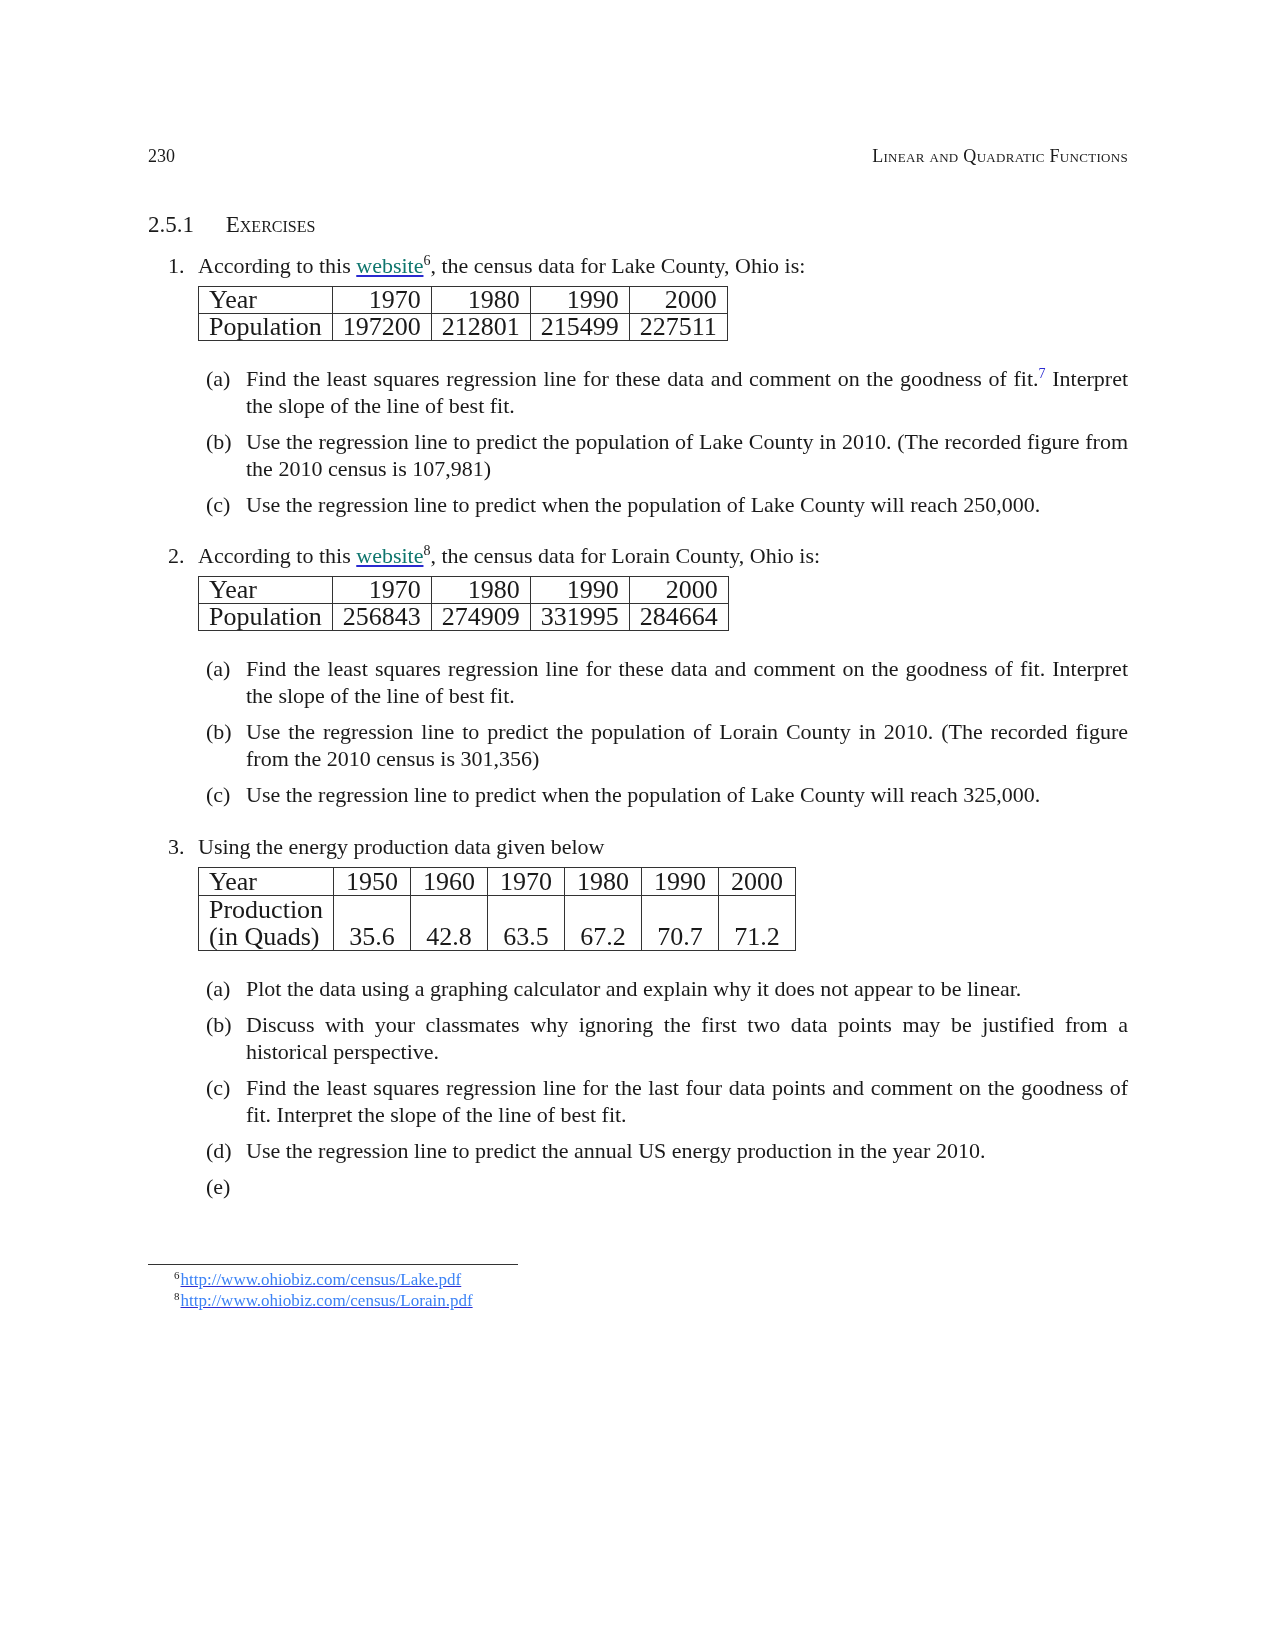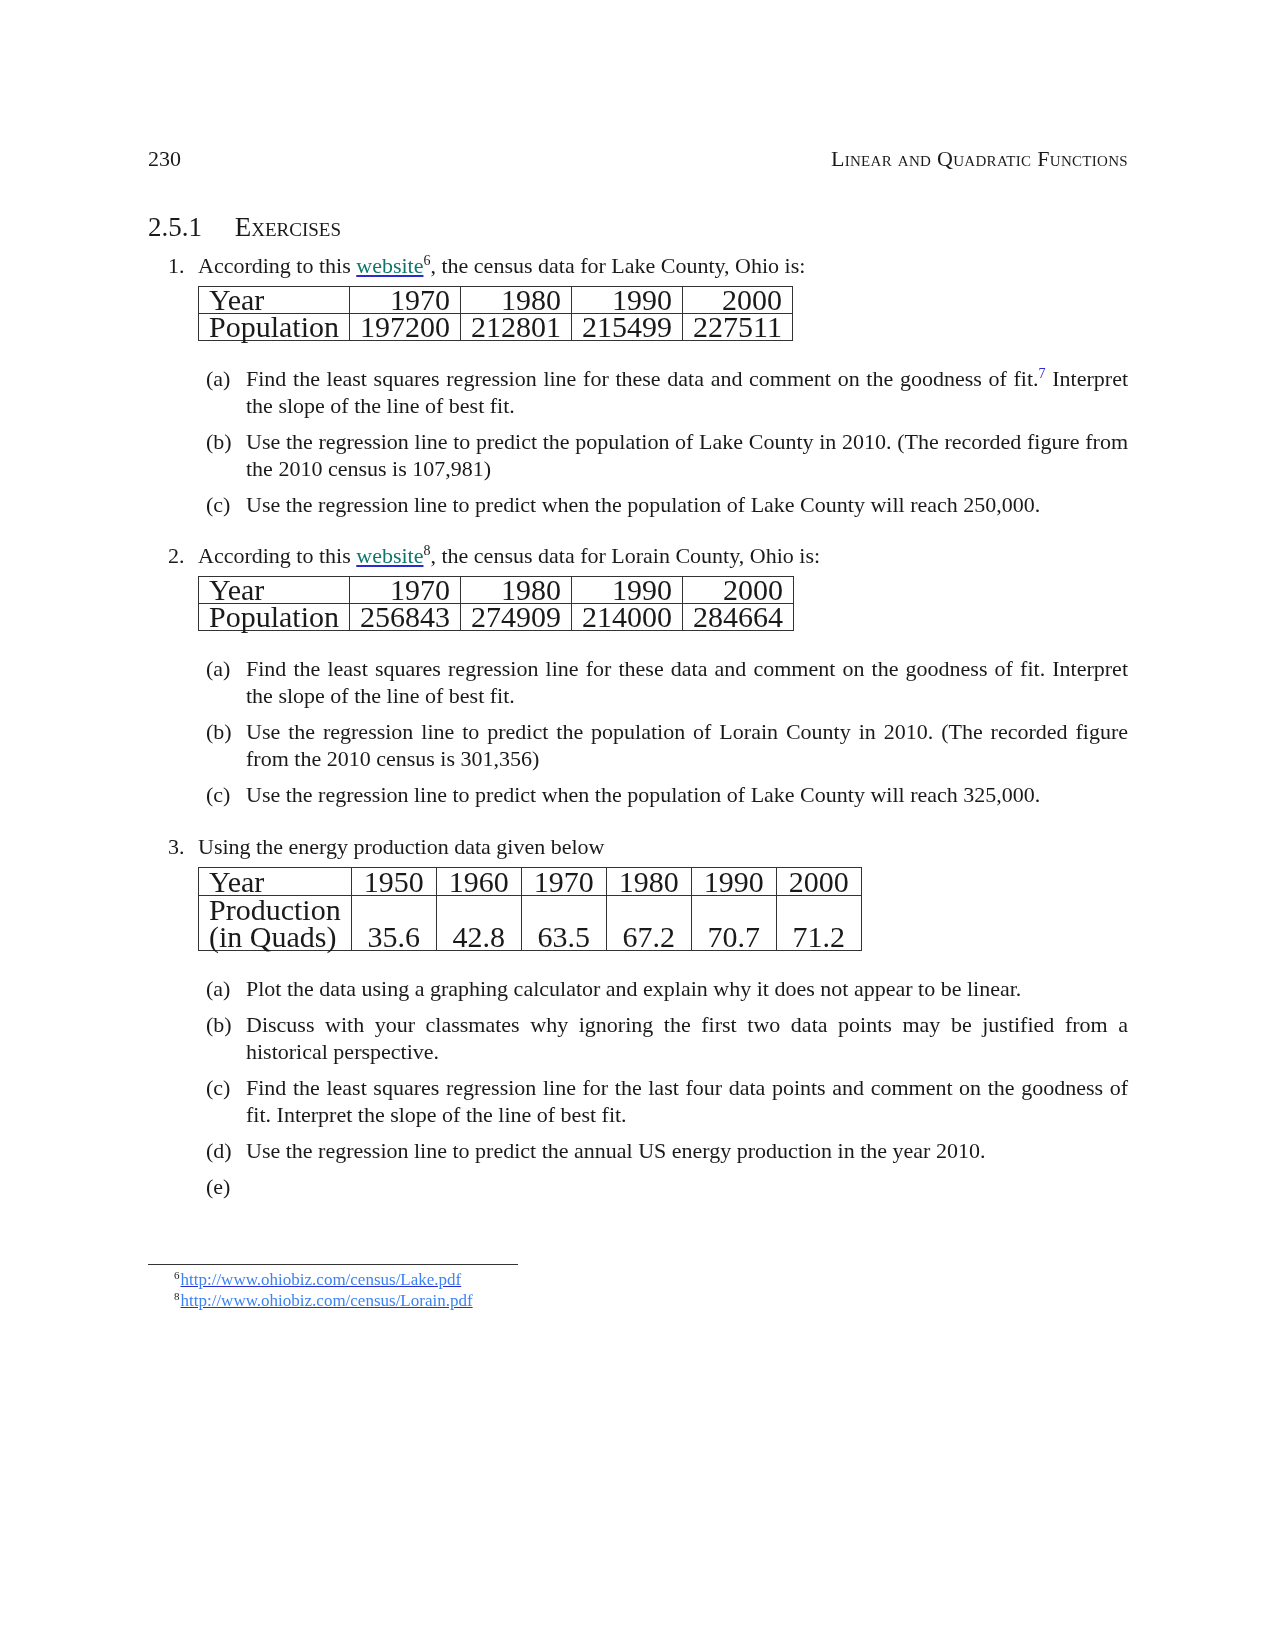--- a/index.html
+++ b/index.html
@@ -5,41 +5,41 @@
   html, body { margin: 0; padding: 0; background: #ffffff; }
   body {
     width: 1275px; height: 1650px; position: relative; overflow: hidden;
     font-family: "DejaVu Serif", "Liberation Serif", serif;
     color: #1a1a1a;
   }
   .page { position: absolute; left: 148px; top: 0; width: 980px; }
   .running-head {
     position: absolute; top: 146px; left: 0; width: 980px;
     display: flex; justify-content: space-between; align-items: baseline;
-    font-family: "Liberation Serif", serif; font-size: 22px;
+    font-family: "Liberation Serif", serif; font-size: 18px;
   }
   .running-title { font-variant: small-caps; letter-spacing: 0.3px; }
   .section-heading {
     position: absolute; top: 212px; left: 0;
-    font-family: "Liberation Serif", serif; font-size: 27px;
+    font-family: "Liberation Serif", serif; font-size: 23px;
   }
   .section-heading .num { margin-right: 26px; }
   .section-heading .title { font-variant: small-caps; }
 
   .content { position: absolute; left: 0; width: 980px; font-family: "Liberation Serif", serif; font-size: 22px; line-height: 27px; }
   .exercise { position: absolute; left: 0; width: 980px; }
   .ex-line { position: relative; padding-left: 50px; }
   .ex-num { position: absolute; left: 20px; }
   a.link { color: #0f766e; text-decoration: underline; text-decoration-color: #2a2ad0; }
   sup { font-size: 14px; line-height: 0; vertical-align: 8px; }
   sup.blue { color: #2a2ad0; }
 
   table.data {
     border-collapse: collapse; margin-left: 50px; margin-top: 7px;
-    font-family: "Liberation Serif", serif; font-size: 30px;
+    font-family: "Liberation Serif", serif; font-size: 26px;
   }
   table.data td { border: 1.3px solid #333; padding: 0 10px; height: 26px; line-height: 26px; }
   table.data td.label { text-align: left; padding-right: 10px; }
   table.data td.num { text-align: right; }
   table.energy td.num { text-align: center; vertical-align: bottom; padding: 0 12px; }
   table.energy td.label { vertical-align: top; line-height: 27px; }
 
   .parts { margin-top: 24px; margin-left: 58px; width: 922px; }
   .part { position: relative; padding-left: 40px; margin-bottom: 9px; text-align: justify; }
   .part-label { position: absolute; left: 0; top: 0; }
@@ -119,21 +119,21 @@
           <td class="label" style="width:94px">Year</td>
           <td class="num" style="width:68px">1970</td>
           <td class="num" style="width:68px">1980</td>
           <td class="num" style="width:68px">1990</td>
           <td class="num" style="width:68px">2000</td>
         </tr>
         <tr>
           <td class="label">Population</td>
           <td class="num">256843</td>
           <td class="num">274909</td>
-          <td class="num">214000</td>
+          <td class="num">331995</td>
           <td class="num">284664</td>
         </tr>
       </tbody>
         </table>
       <div class="parts">
         <div class="part">
           <span class="part-label">(a)</span>
           <span>Find the least squares regression line for these data and comment on the goodness of fit. Interpret the slope of the line of best fit.</span>
         </div>
         <div class="part">

